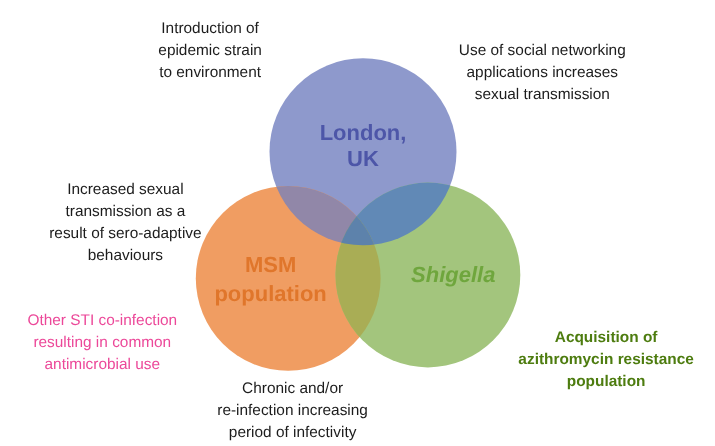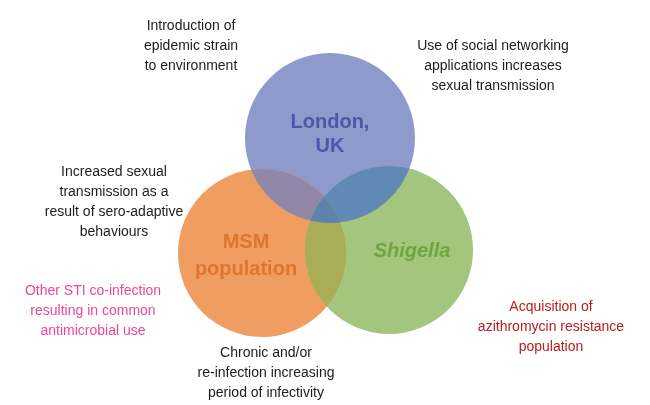--- a/index.html
+++ b/index.html
@@ -107,19 +107,19 @@
     <div>resulting in common</div>
     <div>antimicrobial use</div>
   </div>
 
   <div class="annotation chronic" style="color: rgb(28, 28, 28);">
     <div>Chronic and/or</div>
     <div>re-infection increasing</div>
     <div>period of infectivity</div>
   </div>
 
-  <div class="annotation acquisition" style="color: #b91c1c;">
+  <div class="annotation acquisition" style="color: #4d7c0f; font-weight: bold;">
     <div>Acquisition of</div>
     <div>azithromycin resistance</div>
     <div>population</div>
   </div>
 
 </div>
 
 </body></html>

